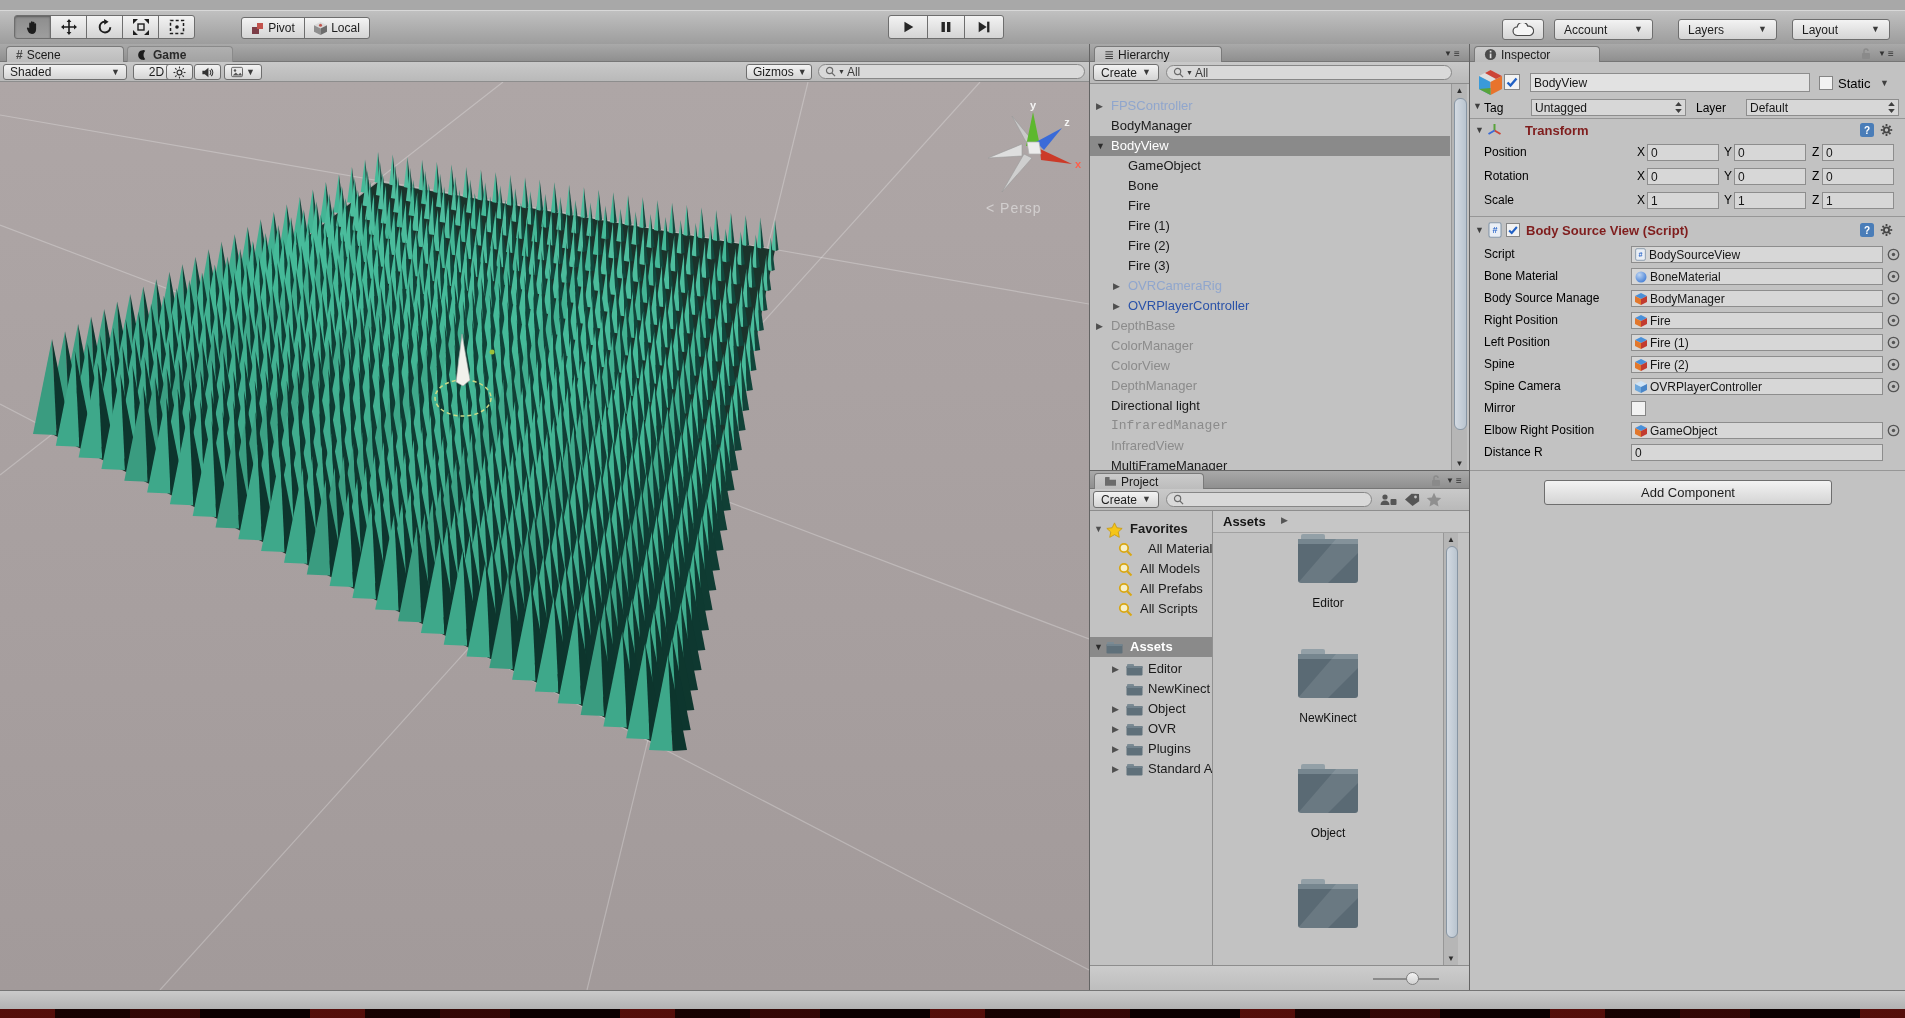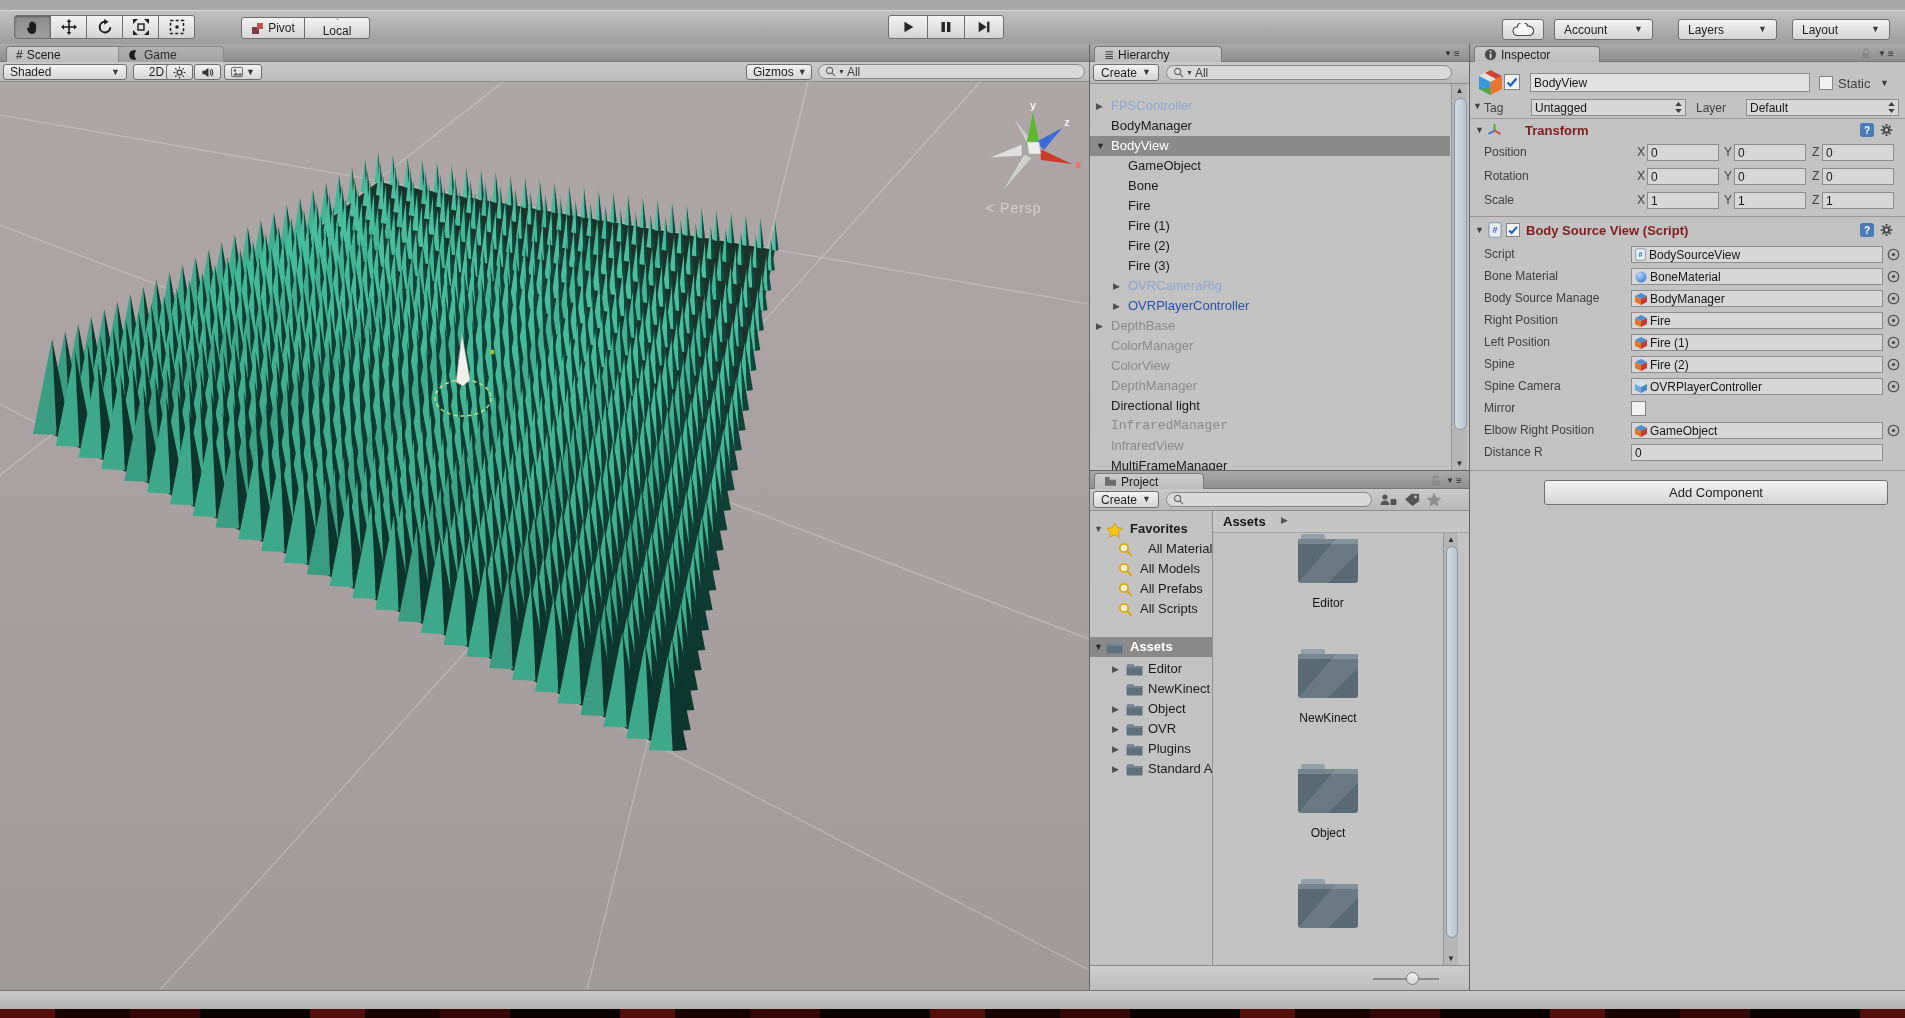--- a/index.html
+++ b/index.html
@@ -46,21 +46,21 @@
   .hrow.sel .harrow{color:#2b2b2b;}
   
   .sbtrack{position:absolute;background:#b6b6b6;border-left:1px solid #979797;box-sizing:border-box;}
   .sbthumb{position:absolute;left:2px;background:linear-gradient(90deg,#d3dae2,#b9c4cf);border:1px solid #8795a3;border-radius:6px;}
   .sbarrow{position:absolute;left:0;width:100%;text-align:center;font-size:8px;color:#2e2e2e;}
   
   .trow{position:absolute;height:20px;line-height:20px;white-space:nowrap;overflow:hidden;font-size:13px;color:#1b1b1b;}
   .trow .ticon{position:absolute;top:3px;}
   .gridlabel{position:absolute;width:228px;text-align:center;font-size:12px;color:#111;}
   
-  .ilabel{position:absolute;font-size:12px;color:#404040;line-height:17px;white-space:nowrap;overflow:hidden;}
+  .ilabel{position:absolute;font-size:12px;color:#000000;line-height:17px;white-space:nowrap;overflow:hidden;}
   .ifield{position:absolute;height:17px;background:#d7d7d7;border:1px solid #8d8d8d;box-sizing:border-box;
           display:flex;align-items:center;padding:0 3px;gap:3px;font-size:12px;color:#161616;white-space:nowrap;overflow:hidden;}
   .checkbox{position:absolute;background:#f2f2f2;border:1px solid #858585;box-sizing:border-box;}
   .comp-title{font-weight:bold;font-size:13px;color:#7f1d1d;}
   .divider{position:absolute;left:0;width:100%;height:1px;background:#979797;}
   .twisty{position:absolute;font-size:9px;color:#3f3f3f;}
   .pickicon{position:absolute;}
   
   #viewport{position:absolute;left:0;top:38px;width:1089px;height:908px;overflow:hidden;background:#a8a0a0;}
   #persp-label{position:absolute;left:986px;top:118px;font-size:14px;color:rgba(240,240,240,.55);letter-spacing:1px;}
@@ -107,21 +107,21 @@
       </div>
     </div>
 
     <div class="btn abs" style="left:241px;top:6px;width:64px;height:22px;border-radius:3px 0 0 3px;">
       <svg width="13" height="13" viewBox="0 0 13 13">
           <rect x="1" y="5" width="7" height="7" fill="#7c3d47"></rect>
           <rect x="6" y="1" width="6" height="6" fill="#c2524c"></rect>
         </svg>
       <span>Pivot</span>
     </div>
-    <div class="btn abs" style="left:304px;top:6px;width:66px;height:22px;border-radius:0 3px 3px 0;flex-direction:column;">
+    <div class="btn abs" style="left:304px;top:6px;width:66px;height:22px;border-radius:0 3px 3px 0;">
       <svg width="13" height="13" viewBox="0 0 12 12">
           <polygon points="6,0 12,3 6,6 0,3" fill="#d9d9d9"></polygon>
           <polygon points="0,3 6,6 6,12 0,9" fill="#8f8f8f"></polygon>
           <polygon points="6,6 12,3 12,9 6,12" fill="#6c6c6c"></polygon>
           <circle cx="6" cy="3" r="1.4" fill="#c0564e"></circle>
         </svg>
       <span>Local</span>
     </div>
 
     <div class="abs" style="left:888px;top:4px;display:flex;">
@@ -162,21 +162,21 @@
       <span class="ddarrow">▼</span>
     </div>
   </div>
 
   <div class="panel" id="scene-panel" style="left:0;top:44px;width:1089px;height:946px;border-left:none;">
     <div class="tabstrip">
       <div class="tab" style="left:6px;width:118px;">
         <span style="color:#4a4a4a;font-weight:bold;">#</span>
         <span>Scene</span>
       </div>
-      <div class="tab inactive" style="left:118px;width:106px;">
+      <div class="tab inactive" style="left:127px;width:106px;font-weight:bold;">
         <svg width="12" height="12" viewBox="0 0 16 16">
             <path d="M11 2.2A6.5 6.5 0 1 0 11 13.8 8.3 8.3 0 0 1 11 2.2z" fill="#1c1c1c"></path>
           </svg>
         <span>Game</span>
       </div>
     </div>
     <div class="ptoolbar" style="top:18px;height:20px;">
       <div class="btn smallbtn" style="left:3px;top:2px;width:124px;height:16px;justify-content:space-between;">
         <span>Shaded</span>
         <span class="ddarrow">▼</span>
@@ -2303,20 +2303,20 @@
         </div>
         <div class="abs">
           <span class="ilabel" style="left:14px;top:400px;width:144px;">Distance R</span>
           <div class="ifield" style="left:161px;top:400px;width:252px;">
             <span>0</span>
           </div>
         </div>
       </div>
 
     <div class="divider" style="top:426px;"></div>
-    <div class="btn abs" style="left:74px;top:436px;width:344px;height:25px;font-size:13px;">
+    <div class="btn abs" style="left:74px;top:436px;width:288px;height:25px;font-size:13px;">
       <span>Add Component</span>
     </div>
   </div>
 
   <div id="statusbar"></div>
   <div id="bottomstrip"></div>
 </div>
 
 </body></html>

